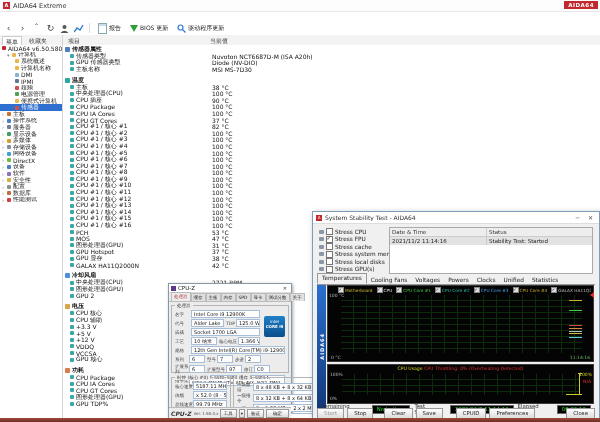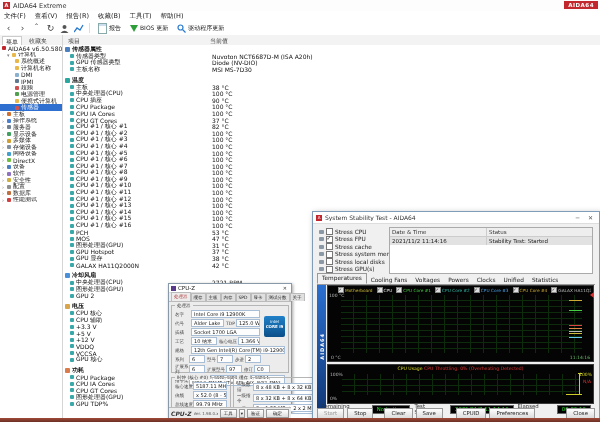--- a/index.html
+++ b/index.html
@@ -114,29 +114,20 @@
 
 <div class="screen">
 
   <div class="mainwin">
     <div class="titlebar">
       <span class="appico">A</span>
       <span class="wtitle">AIDA64 Extreme</span>
       <span class="badge">AIDA64</span>
     </div>
 
-    <div class="menubar">
-
-    <span class="menu-item">文件(F)</span>
-        <span class="menu-item">查看(V)</span>
-        <span class="menu-item">报告(R)</span>
-        <span class="menu-item">收藏(B)</span>
-        <span class="menu-item">工具(T)</span>
-        <span class="menu-item">帮助(H)</span>
-      </div>
 
     <div class="toolbar">
       <span class="ticon">‹</span>
       <span class="ticon">›</span>
       <span class="ticon">ˆ</span>
       <span class="ticon">↻</span>
       <span class="ticon">
         <svg width="9" height="9" viewBox="0 0 9 9">
             <circle cx="4.5" cy="3" r="2" fill="#555"></circle>
             <path d="M0.5 9 Q4.5 4.5 8.5 9 Z" fill="#555"></path>

